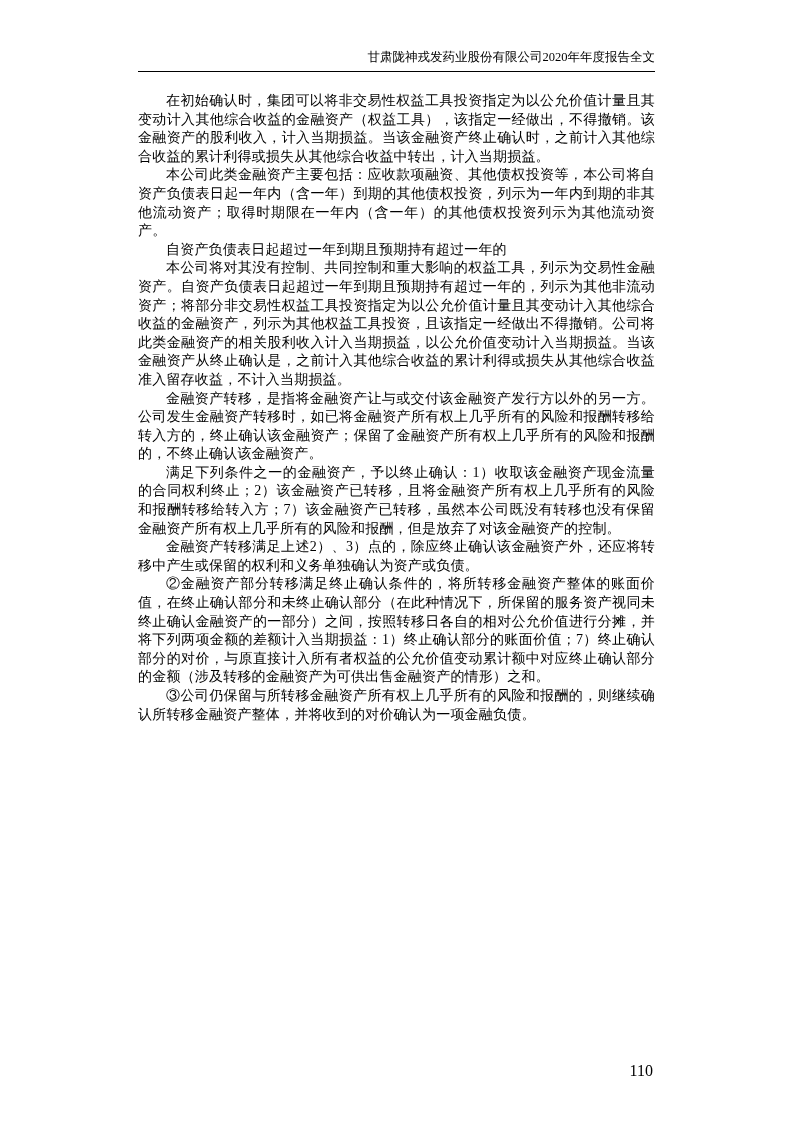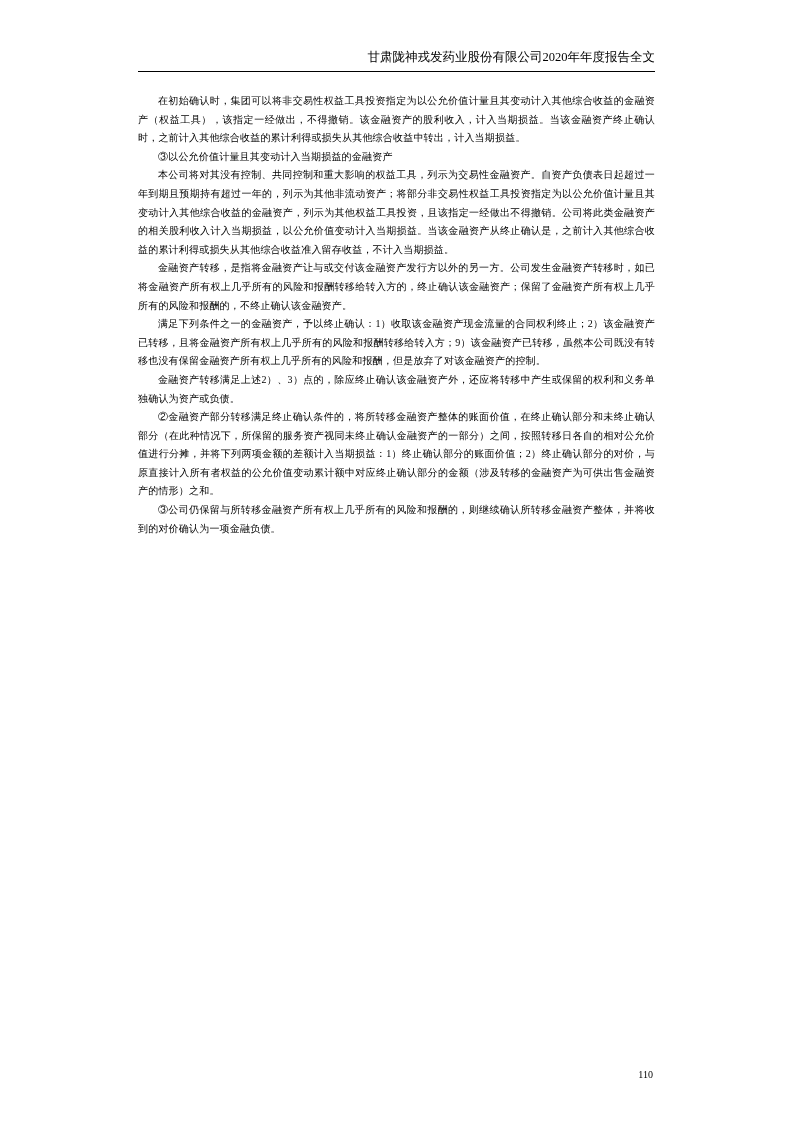--- a/index.html
+++ b/index.html
@@ -30,55 +30,56 @@
     line-height: 18px;
     padding-bottom: 5px;
     color: #000000;
   }
   .header-rule {
     border: 0;
     border-top: 1.2px solid #000000;
     margin: 0 0 20px 0;
   }
   .doc-body {
-    font-size: 10px;
+    font-size: 14px;
     line-height: 18.6px;
     text-align: justify;
     text-justify: inter-ideograph;
     letter-spacing: 0.2px;
   }
   .doc-body p {
     margin: 0;
     padding: 0;
     text-indent: 2em;
     word-break: break-all;
   }
   .page-number {
     position: absolute;
     right: 82px;
     bottom: 42px;
-    font-size: 10px;
+    font-size: 16px;
     color: #000000;
     font-family: "Liberation Serif", "DejaVu Serif", serif;
   }
 </style>
 </head>
 <body>
 
 <div class="page">
   <div class="page-inner">
     <div class="doc-header">
       <span>甘肃陇神戎发药业股份有限公司2020年年度报告全文</span>
     </div>
     <hr class="header-rule">
     <div class="doc-body">
       <p>在初始确认时，集团可以将非交易性权益工具投资指定为以公允价值计量且其变动计入其他综合收益的金融资产（权益工具），该指定一经做出，不得撤销。该金融资产的股利收入，计入当期损益。当该金融资产终止确认时，之前计入其他综合收益的累计利得或损失从其他综合收益中转出，计入当期损益。</p>
-      <p>③以公允价值计量且其变动计入当期损益的金融资产</p>
+      <p>本公司此类金融资产主要包括：应收款项融资、其他债权投资等，本公司将自资产负债表日起一年内（含一年）到期的其他债权投资，列示为一年内到期的非其他流动资产；取得时期限在一年内（含一年）的其他债权投资列示为其他流动资产。</p>
+      <p>自资产负债表日起超过一年到期且预期持有超过一年的</p>
       <p>本公司将对其没有控制、共同控制和重大影响的权益工具，列示为交易性金融资产。自资产负债表日起超过一年到期且预期持有超过一年的，列示为其他非流动资产；将部分非交易性权益工具投资指定为以公允价值计量且其变动计入其他综合收益的金融资产，列示为其他权益工具投资，且该指定一经做出不得撤销。公司将此类金融资产的相关股利收入计入当期损益，以公允价值变动计入当期损益。当该金融资产从终止确认是，之前计入其他综合收益的累计利得或损失从其他综合收益准入留存收益，不计入当期损益。</p>
       <p>金融资产转移，是指将金融资产让与或交付该金融资产发行方以外的另一方。公司发生金融资产转移时，如已将金融资产所有权上几乎所有的风险和报酬转移给转入方的，终止确认该金融资产；保留了金融资产所有权上几乎所有的风险和报酬的，不终止确认该金融资产。</p>
-      <p>满足下列条件之一的金融资产，予以终止确认：1）收取该金融资产现金流量的合同权利终止；2）该金融资产已转移，且将金融资产所有权上几乎所有的风险和报酬转移给转入方；9）该金融资产已转移，虽然本公司既没有转移也没有保留金融资产所有权上几乎所有的风险和报酬，但是放弃了对该金融资产的控制。</p>
+      <p>满足下列条件之一的金融资产，予以终止确认：1）收取该金融资产现金流量的合同权利终止；2）该金融资产已转移，且将金融资产所有权上几乎所有的风险和报酬转移给转入方；7）该金融资产已转移，虽然本公司既没有转移也没有保留金融资产所有权上几乎所有的风险和报酬，但是放弃了对该金融资产的控制。</p>
       <p>金融资产转移满足上述2）、3）点的，除应终止确认该金融资产外，还应将转移中产生或保留的权利和义务单独确认为资产或负债。</p>
-      <p>②金融资产部分转移满足终止确认条件的，将所转移金融资产整体的账面价值，在终止确认部分和未终止确认部分（在此种情况下，所保留的服务资产视同未终止确认金融资产的一部分）之间，按照转移日各自的相对公允价值进行分摊，并将下列两项金额的差额计入当期损益：1）终止确认部分的账面价值；2）终止确认部分的对价，与原直接计入所有者权益的公允价值变动累计额中对应终止确认部分的金额（涉及转移的金融资产为可供出售金融资产的情形）之和。</p>
+      <p>②金融资产部分转移满足终止确认条件的，将所转移金融资产整体的账面价值，在终止确认部分和未终止确认部分（在此种情况下，所保留的服务资产视同未终止确认金融资产的一部分）之间，按照转移日各自的相对公允价值进行分摊，并将下列两项金额的差额计入当期损益：1）终止确认部分的账面价值；7）终止确认部分的对价，与原直接计入所有者权益的公允价值变动累计额中对应终止确认部分的金额（涉及转移的金融资产为可供出售金融资产的情形）之和。</p>
       <p>③公司仍保留与所转移金融资产所有权上几乎所有的风险和报酬的，则继续确认所转移金融资产整体，并将收到的对价确认为一项金融负债。</p>
     </div>
   </div>
   <div class="page-number">110</div>
 </div>
 
 </body></html>

